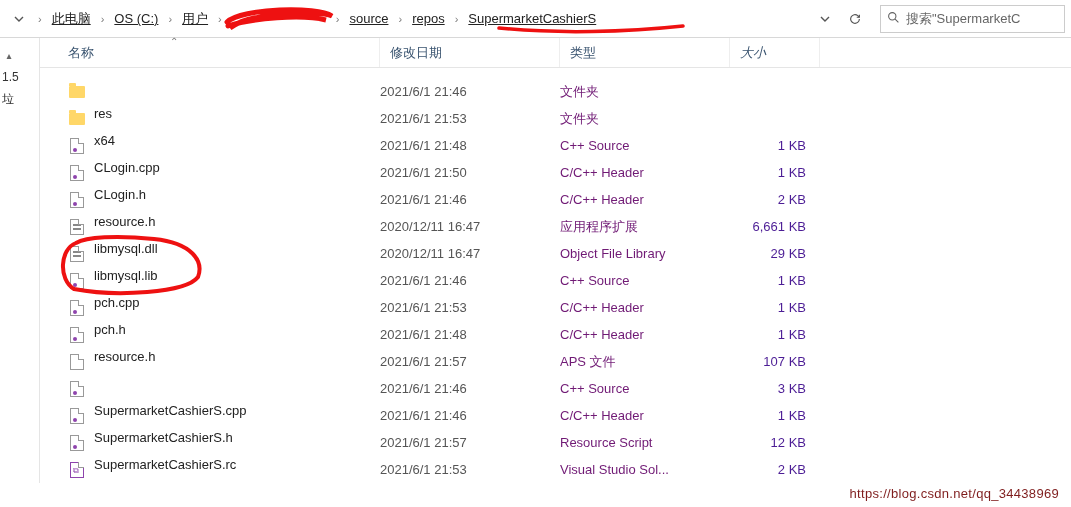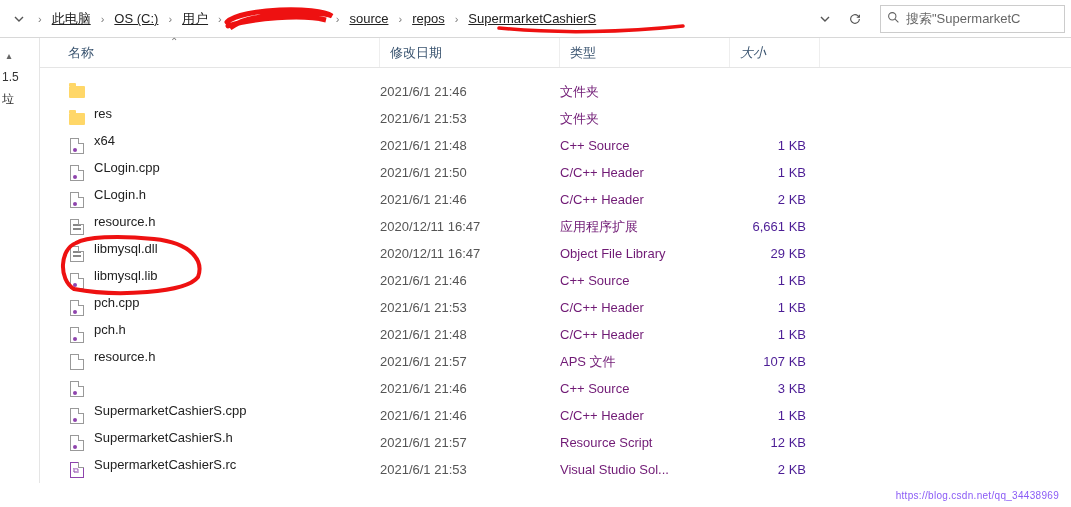--- a/index.html
+++ b/index.html
@@ -64,21 +64,21 @@
   .cell-type { width: 170px; color: #701a75; }
   .cell-size { width: 90px; color: #4c1d95; text-align: right; padding-right: 14px; }
   .icon { width: 18px; height: 18px; margin-right: 8px; display: inline-flex; align-items:center; justify-content:center; }
   .ic-folder { background:#ffd768; border-radius:1px; width:16px; height:12px; position:relative;}
   .ic-folder::before{content:"";position:absolute;top:-3px;left:0;width:7px;height:3px;background:#ffd768;border-radius:1px 1px 0 0;}
   .ic-file { width:14px;height:16px;border:1px solid #999;background:#fff;position:relative;}
   .ic-file::after{content:"";position:absolute;top:-1px;right:-1px;width:5px;height:5px;background:#fff;border-left:1px solid #999;border-bottom:1px solid #999;}
   .dot-purple::before{content:"";position:absolute;bottom:1px;left:2px;width:4px;height:4px;background:#8e44ad;border-radius:50%;}
   .txt { white-space: nowrap; margin-top: 44px; }
   .watermark {
-    position: fixed; right: 12px; bottom: 6px; color: #8b5cf6; font-size: 10px; letter-spacing:.3px;
+    position: fixed; right: 12px; bottom: 6px; color: #7f1d1d; font-size: 13px; letter-spacing:.3px;
     pointer-events:none;
   }
   
   .ann { position:absolute; pointer-events:none; }
   .ann svg { overflow:visible; }
   .wrap { position: relative; }
 </style>
 </head>
 <body>
 

